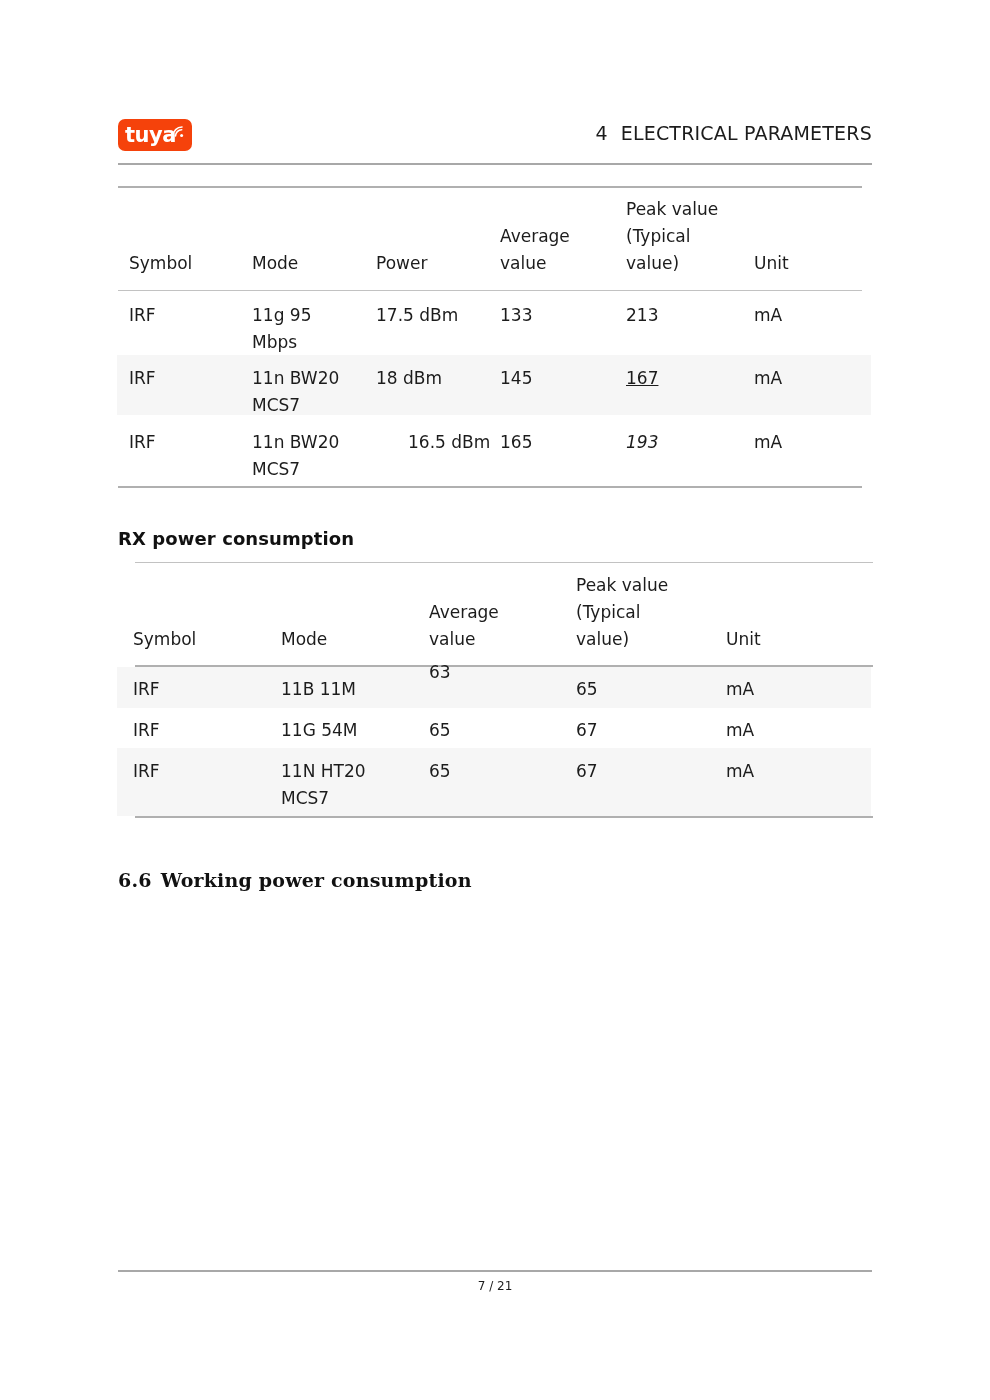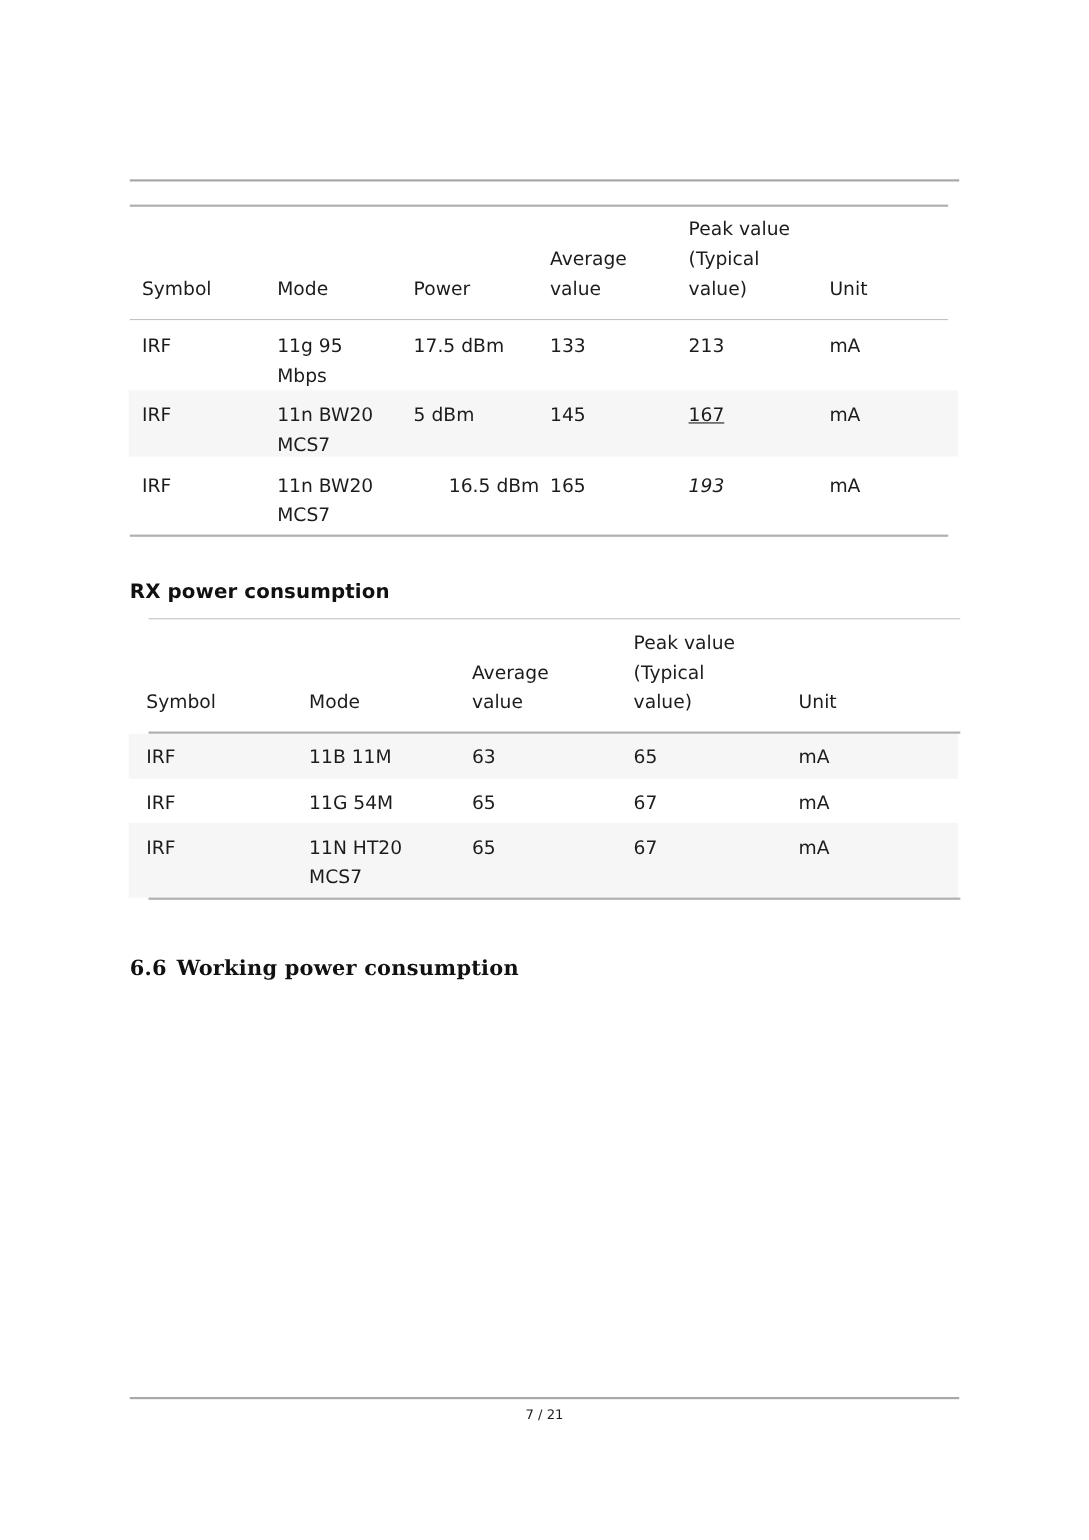--- a/index.html
+++ b/index.html
@@ -152,20 +152,37 @@
     text-align: center;
     font-size: 12px;
     color: #1c1c1c;
   }
 </style>
 </head>
 <body>
 
 <div class="page">
 
+  <div class="page-header">
+
+    <div class="logo">
+      <span class="logo-word">tuya</span>
+      <span class="logo-wifi">
+        <svg width="14" height="13" viewBox="0 0 14 13">
+          <path d="M2 11 A9 9 0 0 1 11 2" fill="none" stroke="#ffffff" stroke-width="1.6" stroke-linecap="round"></path>
+          <path d="M4.5 11 A6.2 6.2 0 0 1 10.7 4.8" fill="none" stroke="#ffffff" stroke-width="1.6" stroke-linecap="round"></path>
+          <circle cx="10.6" cy="10.4" r="1.5" fill="#ffffff"></circle>
+        </svg>
+      </span>
+    </div>
+
+    <div class="header-title">
+      <span class="sec-num">4</span><span>ELECTRICAL PARAMETERS</span>
+    </div>
+  </div>
   <div class="header-rule"></div>
 
   <div class="tbl" id="table-tx">
 
     <div class="band" style="left:-1px; top:169px; width:754px; height:60px;"></div>
 
     <div class="rule thick" style="top:0px; width:744px;"></div>
 
     <div class="rule thin" style="top:104px; width:744px;"></div>
 
@@ -185,21 +202,21 @@
     <div class="cell" style="left:134px; top:116px;">11g 95
 Mbps</div>
     <div class="cell" style="left:258px; top:116px;">17.5 dBm</div>
     <div class="cell" style="left:382px; top:116px;">133</div>
     <div class="cell" style="left:508px; top:116px;">213</div>
     <div class="cell" style="left:636px; top:116px;">mA</div>
 
     <div class="cell" style="left:11px;  top:179px;">IRF</div>
     <div class="cell" style="left:134px; top:179px;">11n BW20
 MCS7</div>
-    <div class="cell" style="left:258px; top:179px;">5 dBm</div>
+    <div class="cell" style="left:258px; top:179px;">18 dBm</div>
     <div class="cell" style="left:382px; top:179px;">145</div>
     <div class="cell" style="left:508px; top:179px;text-decoration:underline;">167</div>
     <div class="cell" style="left:636px; top:179px;">mA</div>
 
     <div class="cell" style="left:11px;  top:243px;">IRF</div>
     <div class="cell" style="left:134px; top:243px;">11n BW20
 MCS7</div>
     <div class="cell" style="left:258px; top:243px;margin-left:32px;">16.5 dBm</div>
     <div class="cell" style="left:382px; top:243px;">165</div>
     <div class="cell" style="left:508px; top:243px;font-style:italic;">193</div>
@@ -223,21 +240,21 @@
     <div class="cell head" style="left:163px; top:64px;">Mode</div>
     <div class="cell head" style="left:311px; top:37px;">Average
 value</div>
     <div class="cell head" style="left:458px; top:10px;">Peak value
 (Typical
 value)</div>
     <div class="cell head" style="left:608px; top:64px;">Unit</div>
 
     <div class="cell" style="left:15px;  top:114px;">IRF</div>
     <div class="cell" style="left:163px; top:114px;">11B 11M</div>
-    <div class="cell" style="left:311px; top:114px;">63</div>
+    <div class="cell" style="left:311px; top:97px;">63</div>
     <div class="cell" style="left:458px; top:114px;">65</div>
     <div class="cell" style="left:608px; top:114px;">mA</div>
 
     <div class="cell" style="left:15px;  top:155px;">IRF</div>
     <div class="cell" style="left:163px; top:155px;">11G 54M</div>
     <div class="cell" style="left:311px; top:155px;">65</div>
     <div class="cell" style="left:458px; top:155px;">67</div>
     <div class="cell" style="left:608px; top:155px;">mA</div>
 
     <div class="cell" style="left:15px;  top:196px;">IRF</div>

